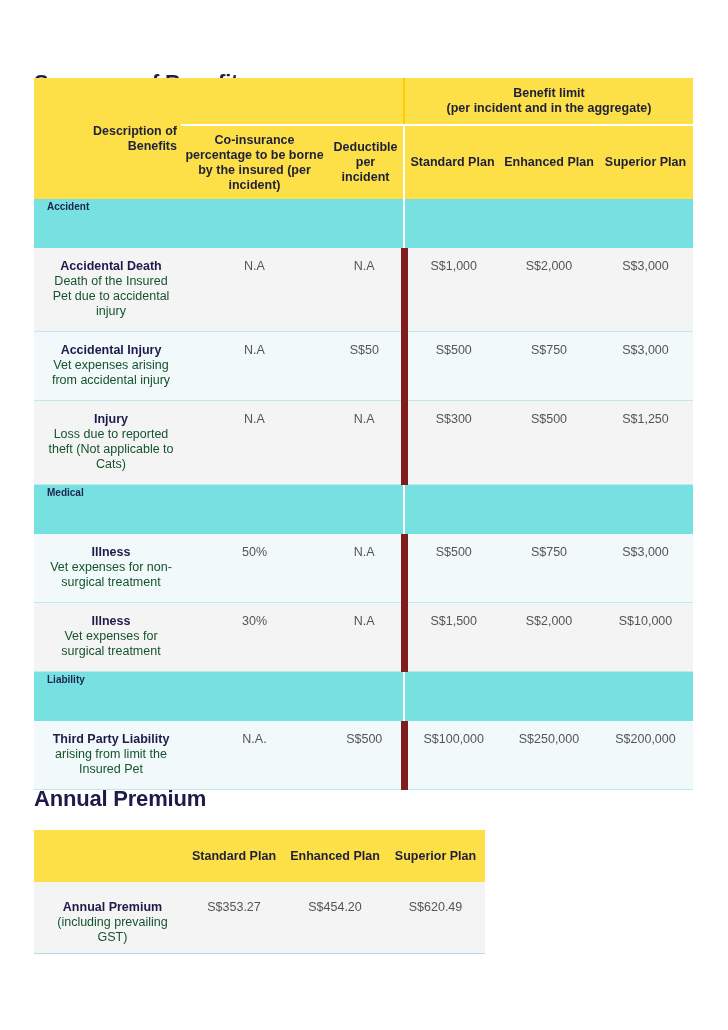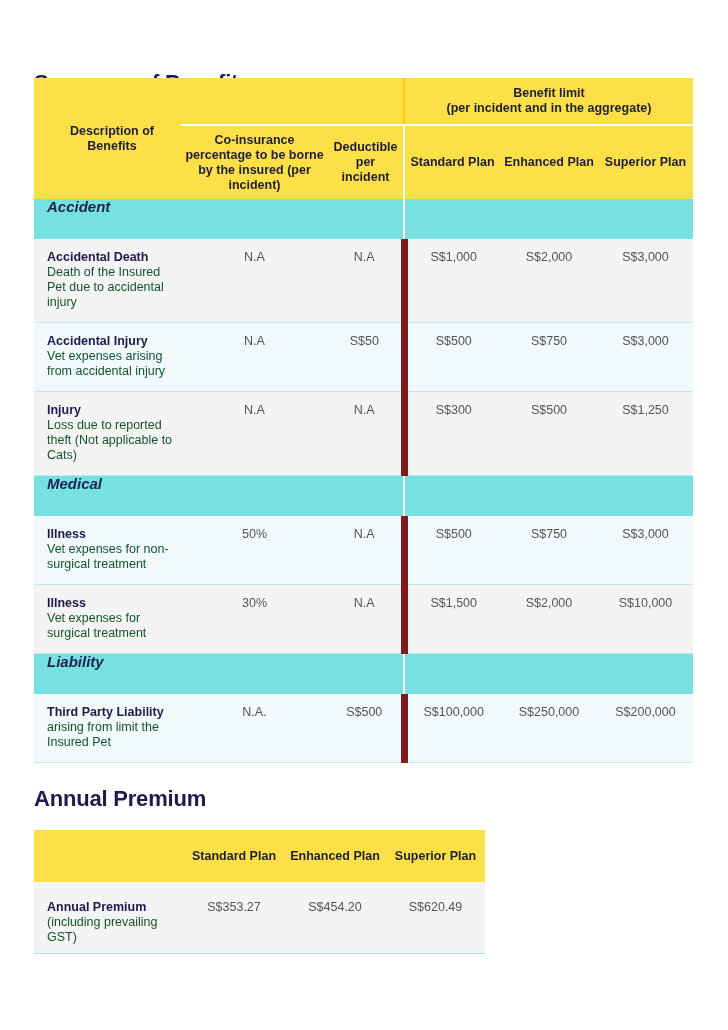--- a/index.html
+++ b/index.html
@@ -6,33 +6,33 @@
   body { width: 728px; height: 1030px; position: relative; font-family: "Liberation Sans", sans-serif; color: #1f1f4a; }
   .h1 { position: absolute; left: 34px; font-size: 22px; font-weight: bold; color: #1e1b4b; margin: 0; letter-spacing: -0.2px; }
   #t1-title { top: 30px; margin-top: 40px; }
   #t2-title { top: 786px; }
 
   table { border-collapse: collapse; position: absolute; table-layout: fixed; font-size: 12.5px; }
   #benefits { left: 34px; top: 78px; width: 659px; }
   #premium { left: 34px; top: 830px; width: 451px; }
 
   th { background: #fde047; color: #1f1f3a; font-weight: bold; font-size: 12.5px; line-height: 15px; vertical-align: middle; text-align: center; padding: 0 4px; }
-  th.desc { text-align: center; padding-left: 13px; vertical-align: middle; }
+  th.desc { text-align: right; padding-left: 13px; vertical-align: middle; }
   .r-top th { height: 46px; }
   .r-top th.limit { border-bottom: 2px solid #ffffff; border-left: 2px solid #fdcd00; vertical-align: middle; }
   .r-top th.blank { border-bottom: 2px solid #ffffff; }
   .r-sub th { height: 73px; }
   .vdiv { border-left: 2px solid #ffffff; }
 
-  tr.cat td { background: #77e0e0; height: 40px; font-weight: bold; color: #1f2350; padding: 0 13px; font-size: 15px; font-style: italic; }
+  tr.cat td { background: #77e0e0; height: 49px; font-weight: bold; color: #1f2350; padding: 0 13px; font-size: 10px; }
   tr.cat td.right { border-left: 2px solid #ffffff; }
 
   td { vertical-align: top; color: #555; font-size: 12.5px; line-height: 15px; }
   tr.item td { padding-top: 11px; padding-bottom: 12px; text-align: center; border-bottom: 1px solid #bfeaec; }
-  tr.item td.desc { text-align: left; padding-left: 13px; padding-right: 6px; }
+  tr.item td.desc { text-align: center; padding-left: 13px; padding-right: 6px; }
   tr.item.gray td { background: #f4f4f4; }
   tr.item.light td { background: #f1f9fb; }
   tr.item td.vdiv { border-left: 7px solid #7f1d1d; }
   .bname { font-weight: bold; color: #1e1b4b; display: block; }
   .bdesc { color: #14532d; display: block; }
 
   #premium th { height: 52px; }
   #premium tr.item td { padding-top: 18px; padding-bottom: 8px; border-bottom: 1px solid #a9dfe6; }
 </style>
 </head>

